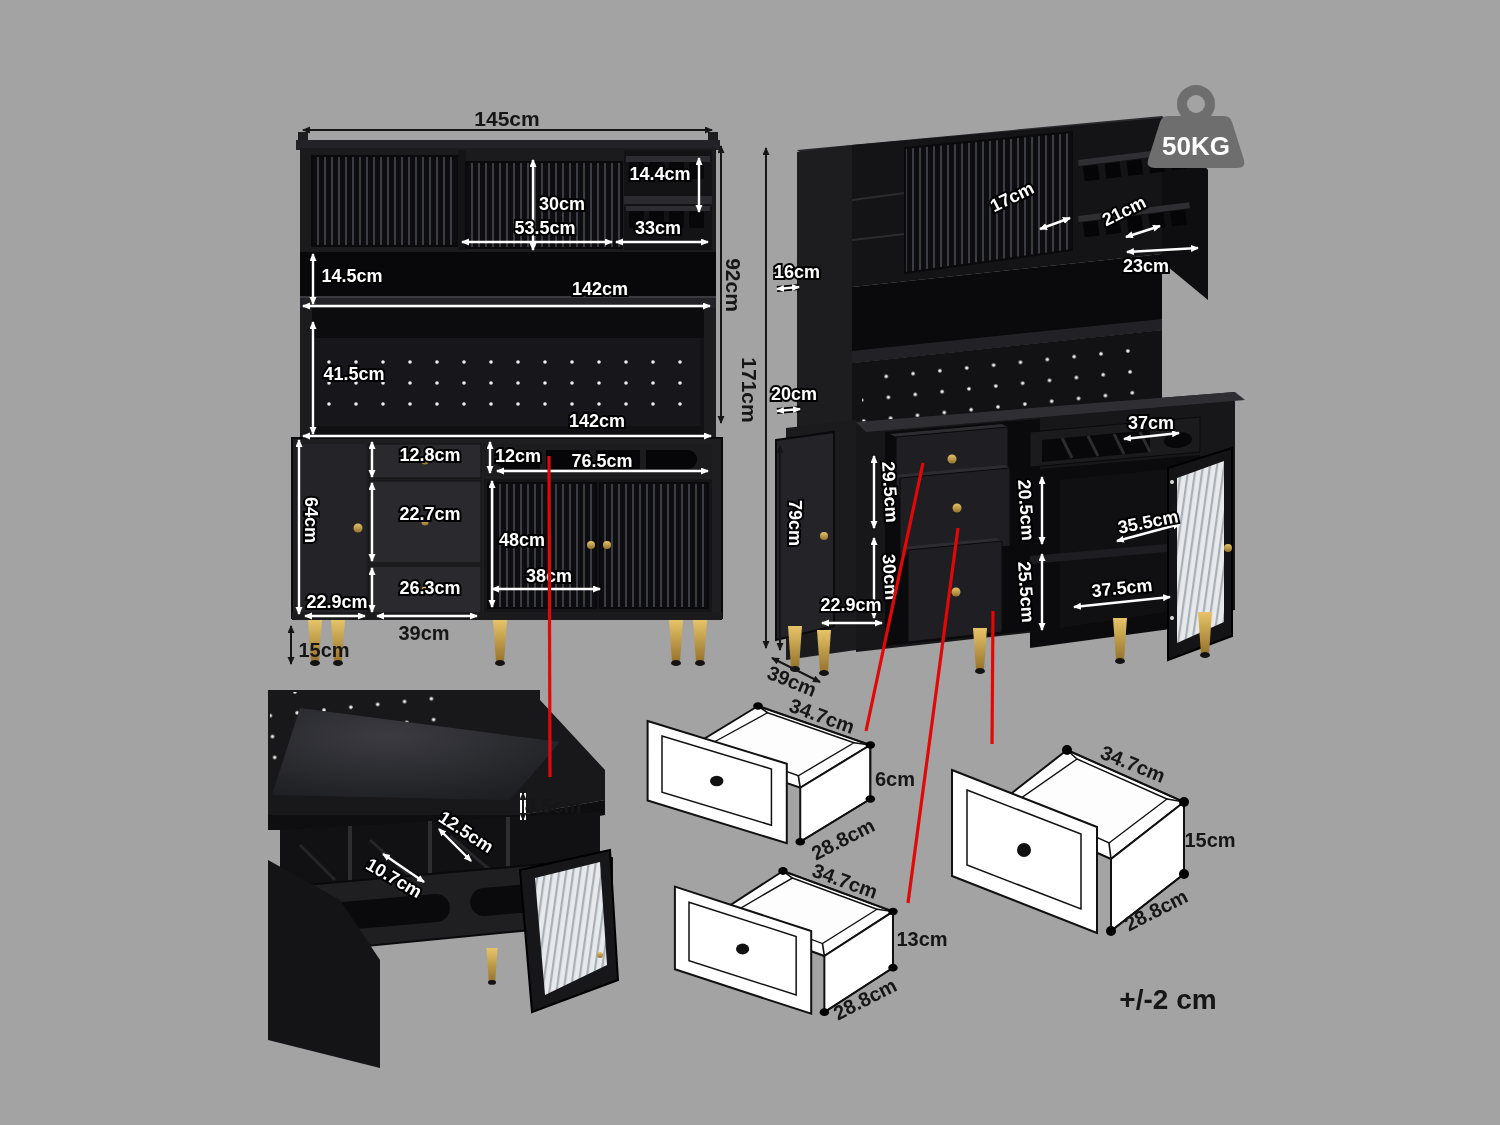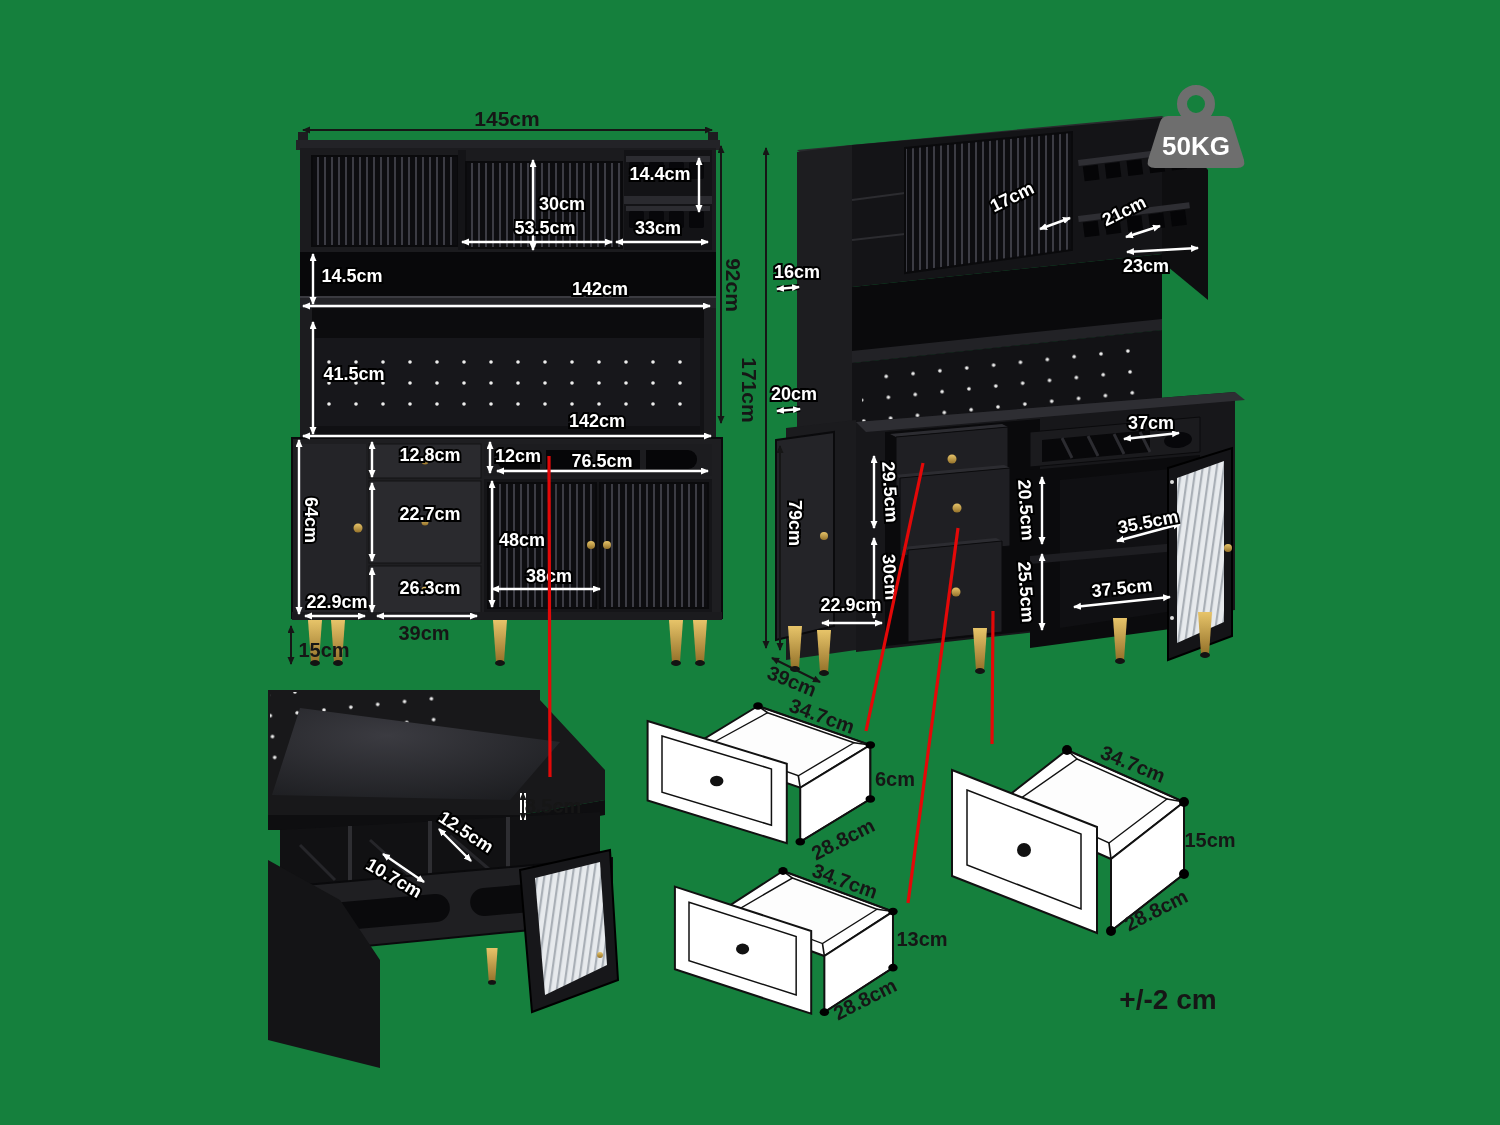--- a/index.html
+++ b/index.html
@@ -1,16 +1,16 @@
 <!DOCTYPE html>
 <html><head>
 <meta charset="utf-8">
 <style>
   html,body{margin:0;padding:0;background:#fff;}
-  .stage{position:relative;width:1500px;height:1125px;background:#15803d;overflow:hidden;
+  .stage{position:relative;width:1500px;height:1125px;background:#a3a3a3;overflow:hidden;
          font-family:"Liberation Sans",sans-serif;}
   svg{position:absolute;inset:0;}
   text{font-family:"Liberation Sans",sans-serif;}
   text.w{fill:#fff;stroke:#000;stroke-width:4px;paint-order:stroke;
          font-weight:700;font-size:18px;text-anchor:middle;dominant-baseline:central;}
   text.b{fill:#161616;font-weight:700;font-size:20px;text-anchor:middle;dominant-baseline:central;}
   text.big{font-size:21px;}
   text.tol{font-size:28px;}
   text.badge{fill:#fff;stroke:none;font-weight:700;font-size:26px;text-anchor:middle;dominant-baseline:central;}
   line.dw, path.dw{stroke:#fff;stroke-width:2.4;fill:none;}

